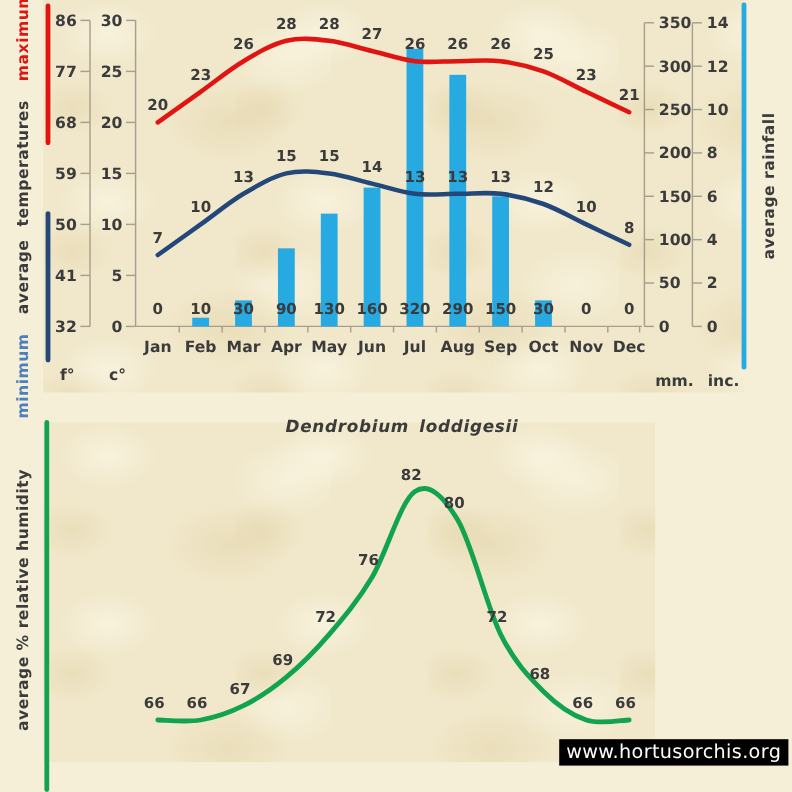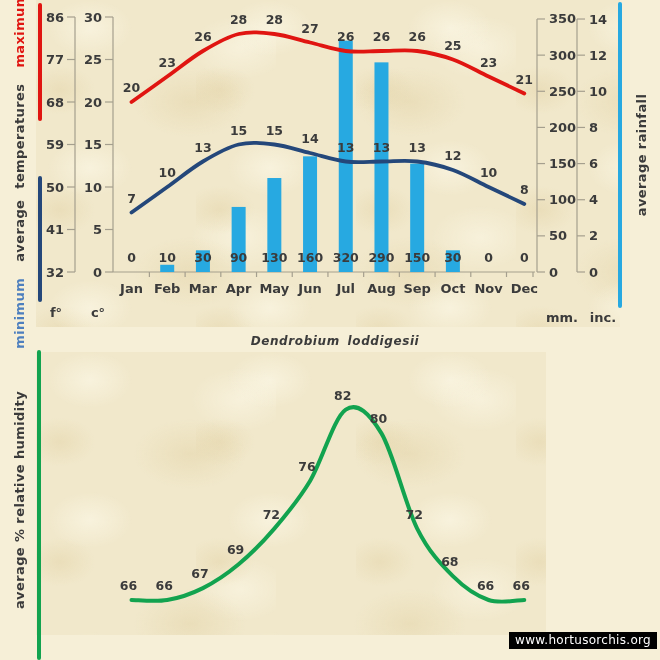--- a/index.html
+++ b/index.html
@@ -32,26 +32,26 @@
     position:absolute;transform:rotate(-90deg);
     font-size:13px;font-weight:600;letter-spacing:.4px;white-space:nowrap;
   }
   #cap-left{
     left:-146px;top:162px;width:330px;height:18px;
     display:flex;gap:16px;justify-content:center;align-items:center;word-spacing:6px;
   }
   #cap-right{left:562px;top:147px;width:160px;height:16px;text-align:center}
   #cap-hum{left:-120px;top:492px;width:280px;height:16px;text-align:center}
   #title{
-    position:absolute;left:135px;top:334px;width:400px;text-align:center;
-    font-style:italic;font-weight:600;font-size:12px;letter-spacing:.6px;word-spacing:3px;
+    position:absolute;left:135px;top:348px;width:400px;text-align:center;
+    font-style:italic;font-weight:600;font-size:14px;letter-spacing:.6px;word-spacing:3px;
   }
   #watermark{
-    position:absolute;right:3px;bottom:11px;padding:1px 6px 2px;
-    font-size:12px;letter-spacing:.3px;
+    position:absolute;right:3px;bottom:22px;padding:1px 6px 2px;
+    font-size:16px;letter-spacing:.3px;
   }
   .ax{font:600 13px "DejaVu Sans",sans-serif;fill:#3b3b3b}
   .unit{font:600 13px "DejaVu Sans",sans-serif;fill:#3b3b3b}
   .dl{font:600 12.5px "DejaVu Sans",sans-serif;fill:#3b3b3b}
 </style>
 </head>
 <body style="background: rgb(246, 239, 215);">
 
 <div id="tex-top" class="panel"></div>
 <div id="tex-bottom" class="panel"></div>

